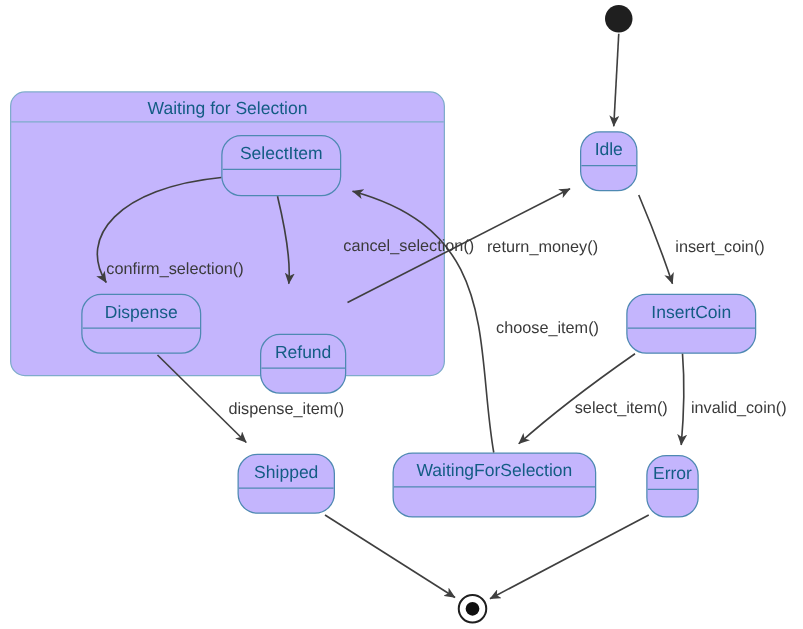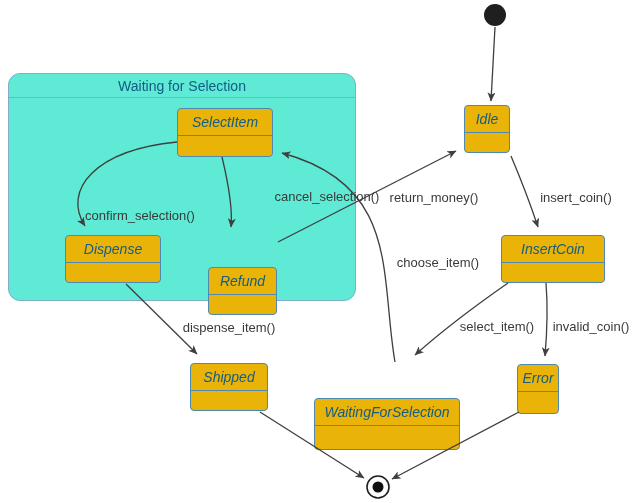--- a/index.html
+++ b/index.html
@@ -5,33 +5,32 @@
   html,body { margin:0; padding:0; background:#ffffff; }
   .canvas {
     position:relative; width:642px; height:503px;
     background:#ffffff; overflow:hidden;
     font-family:"Liberation Sans", sans-serif;
   }
   
   .composite {
     position:absolute; box-sizing:border-box;
     border:1.5px solid #7FACCB; border-radius:12px;
-    background:#5eead4;
+    background:#c4b5fd;
   }
   .composite-title {
     height:23px; display:flex; align-items:center; justify-content:center;
     font-size:14px; color:#135C84;
     border-bottom:1px solid #7FACCB;
   }
   
   .state {
     position:absolute; box-sizing:border-box;
-    background:#eab308; border:1.5px solid #4E89B2; border-radius:4px;
+    background:#c4b5fd; border:1.5px solid #4E89B2; border-radius:16px;
     overflow:hidden;
-    font-style:italic;
   }
   .state-title {
     height:26px; display:flex; align-items:center; justify-content:center;
     font-size:14px; color:#135C84; white-space:nowrap;
     border-bottom:1px solid #4E89B2;
   }
   
   .edge-label {
     position:absolute; transform:translate(-50%,-50%);
     font-size:13px; color:#3A3A3A; white-space:nowrap;
@@ -61,21 +60,21 @@
   </div>
 
   <div class="state" style="left:464px; top:105px; width:46px; height:48px;">
     <div class="state-title">Idle</div>
   </div>
 
   <div class="state" style="left:501px; top:235px; width:104px; height:48px;">
     <div class="state-title">InsertCoin</div>
   </div>
 
-  <div class="state" style="left:314px; top:362px; width:146px; height:52px;margin-top:36px;">
+  <div class="state" style="left:314px; top:362px; width:163px; height:52px;">
     <div class="state-title">WaitingForSelection</div>
   </div>
 
   <div class="state" style="left:517px; top:364px; width:42px; height:50px;">
     <div class="state-title">Error</div>
   </div>
 
   <div class="state" style="left:190px; top:363px; width:78px; height:48px;">
     <div class="state-title">Shipped</div>
   </div>

